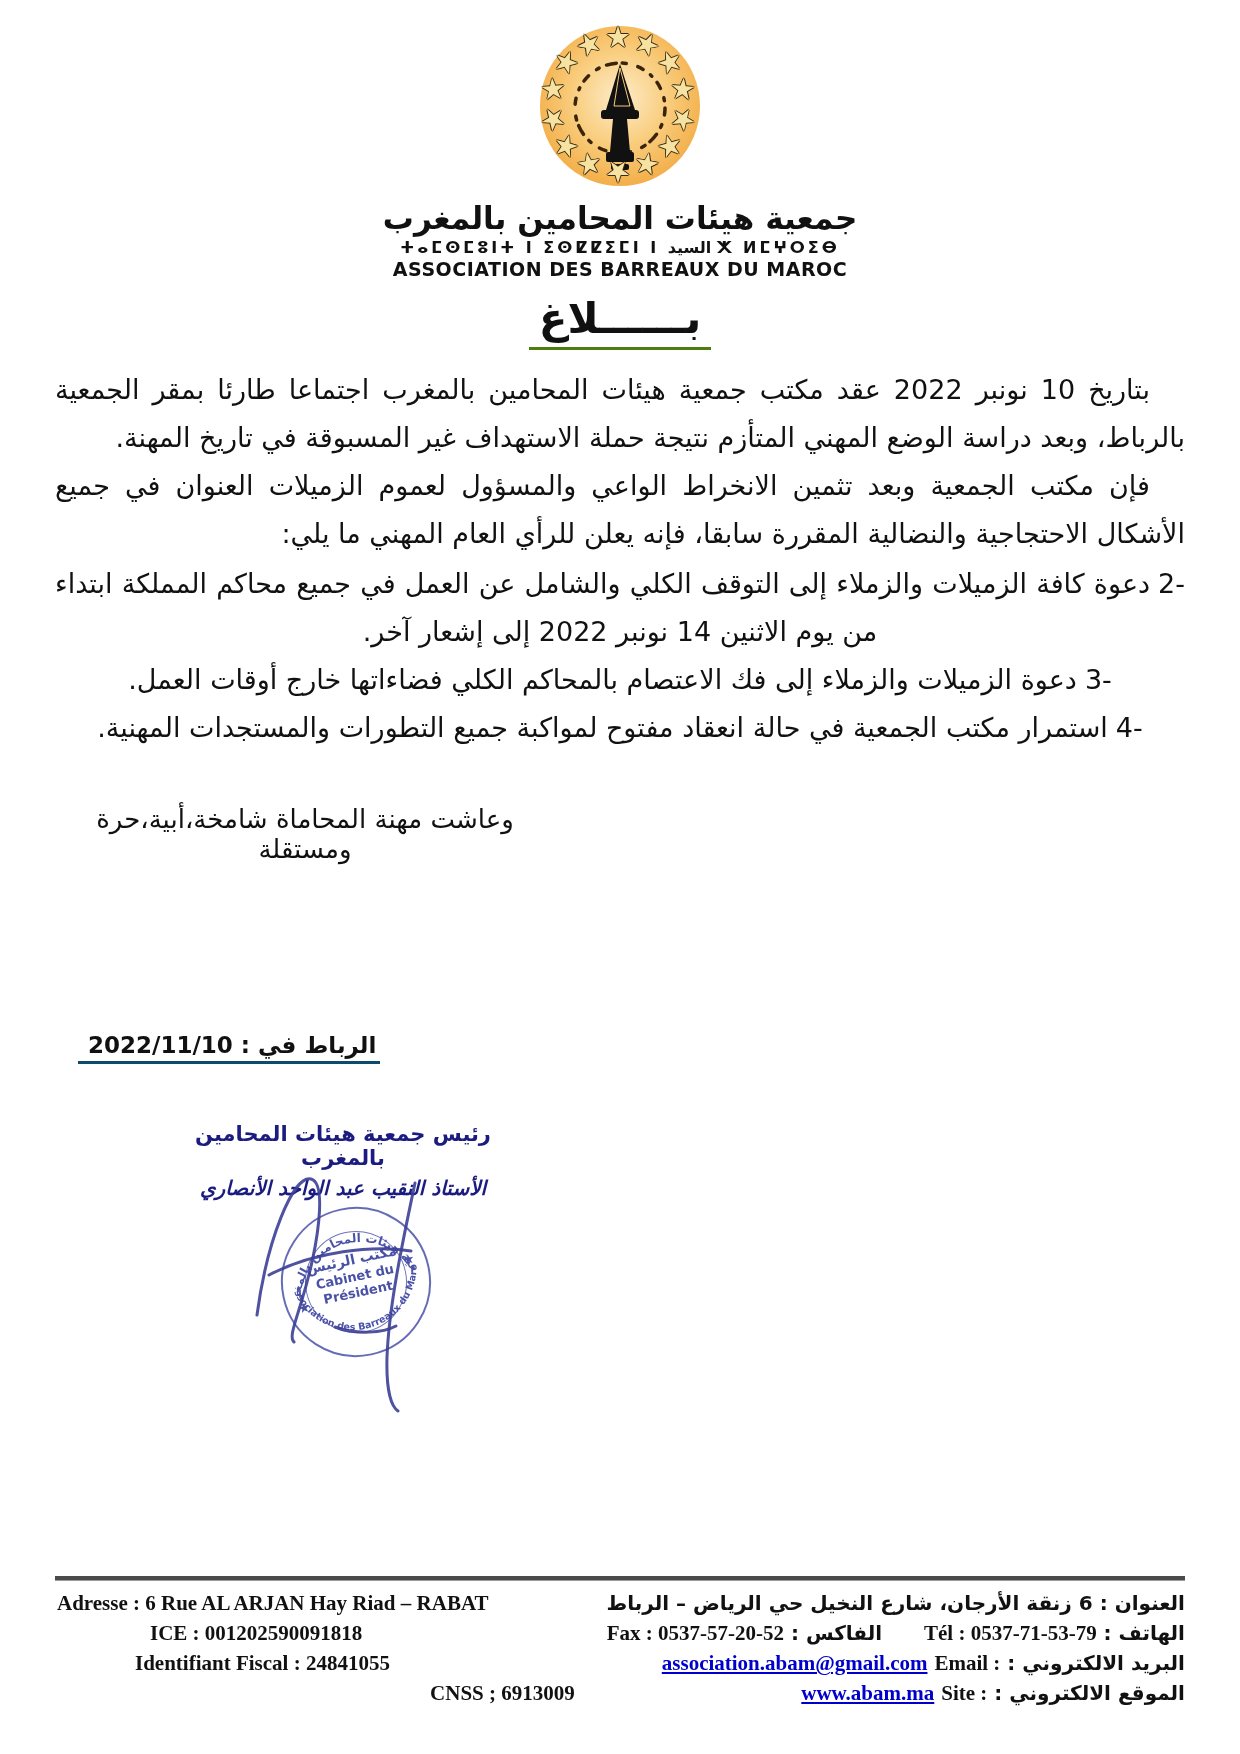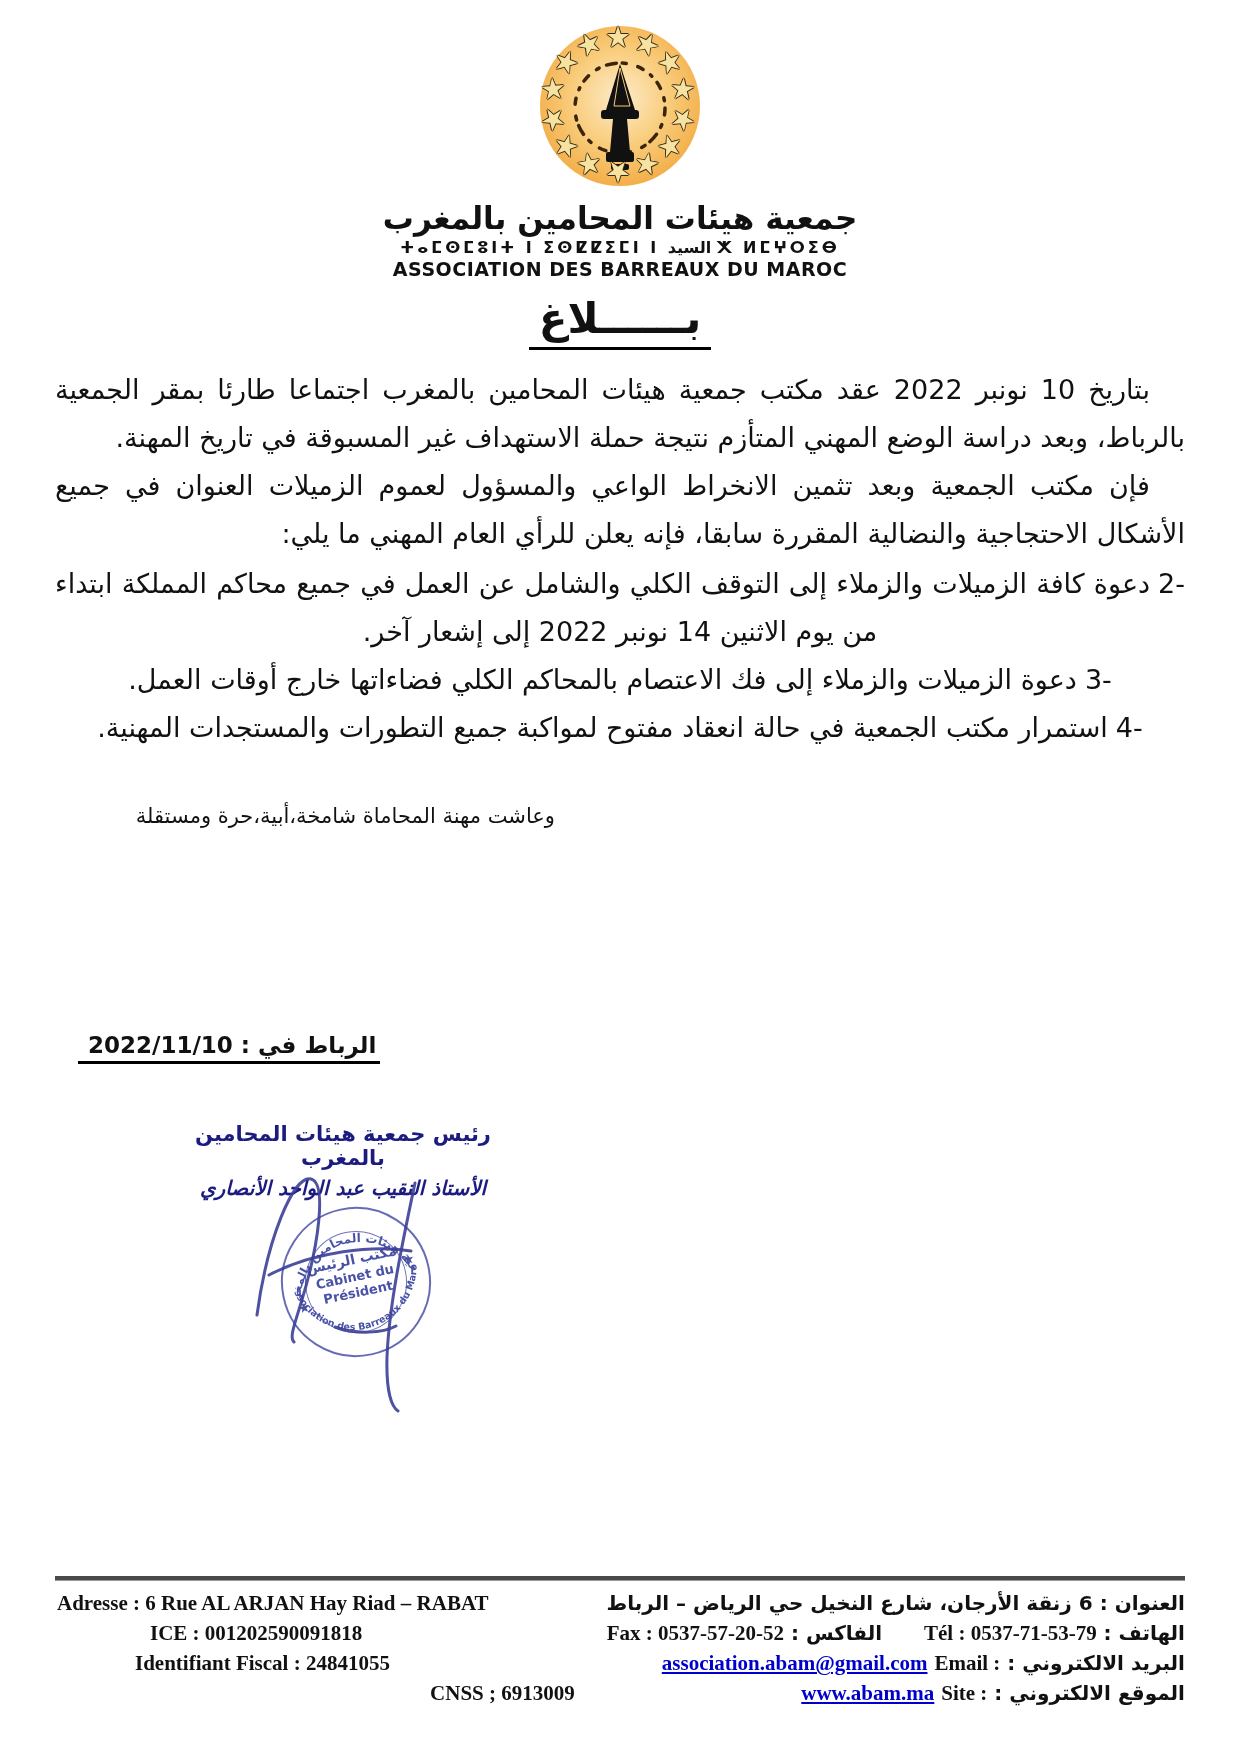--- a/index.html
+++ b/index.html
@@ -23,39 +23,39 @@
     text-shadow: 1px 0 0 #3a2a10, -1px 0 0 #3a2a10, 0 1px 0 #3a2a10, 0 -1px 0 #3a2a10;
   }
   .org-ar { font-size:31px; font-weight:bold; margin-top:4px; }
   .org-tif { font-size:16px; font-weight:bold; letter-spacing:3px; margin-top:2px; }
   .org-fr { font-size:19px; font-weight:bold; letter-spacing:0.5px; margin-top:1px; }
 
   
   .doc-title-row { text-align:center; margin-top:14px; }
   .doc-title {
     display:inline-block; font-size:42px; font-weight:bold;
-    border-bottom:3px solid #000000; padding:0 10px 4px 10px;
+    border-bottom:3px solid #4d7c0f; padding:0 10px 4px 10px;
   }
 
   
   .body-text { direction:rtl; font-size:27px; line-height:48px; margin-top:16px; }
   .body-text p { text-align:justify; text-indent:35px; }
   .list { margin-top:2px; }
   .list-item { text-align:justify; text-align-last:center; text-indent:0; }
   .it-num { margin-left:8px; }
   .closing {
-    direction:rtl; font-size:21px; font-weight:500; width:500px;
-    text-align:right; margin-top:52px;
+    direction:rtl; font-size:26px; font-weight:500; width:500px;
+    text-align:center; margin-top:52px;
   }
 
   
   .date-line {
     position:absolute; left:78px; top:1032px; direction:rtl;
     font-size:23px; font-weight:bold;
-    border-bottom:3px solid #000000; padding:0 4px 3px 10px;
+    border-bottom:3px solid #0c4a6e; padding:0 4px 3px 10px;
   }
   .date-line .dv { direction:ltr; unicode-bidi:isolate; }
   .signature {
     position:absolute; left:193px; top:1122px; width:300px; text-align:center;
     direction:rtl; color:var(--sig-color,#1c1c80); font-weight:bold;
   }
   .sig-1 { font-size:21px; }
   .sig-2 { font-size:20px; font-style:italic; margin-top:6px; }
 
   

